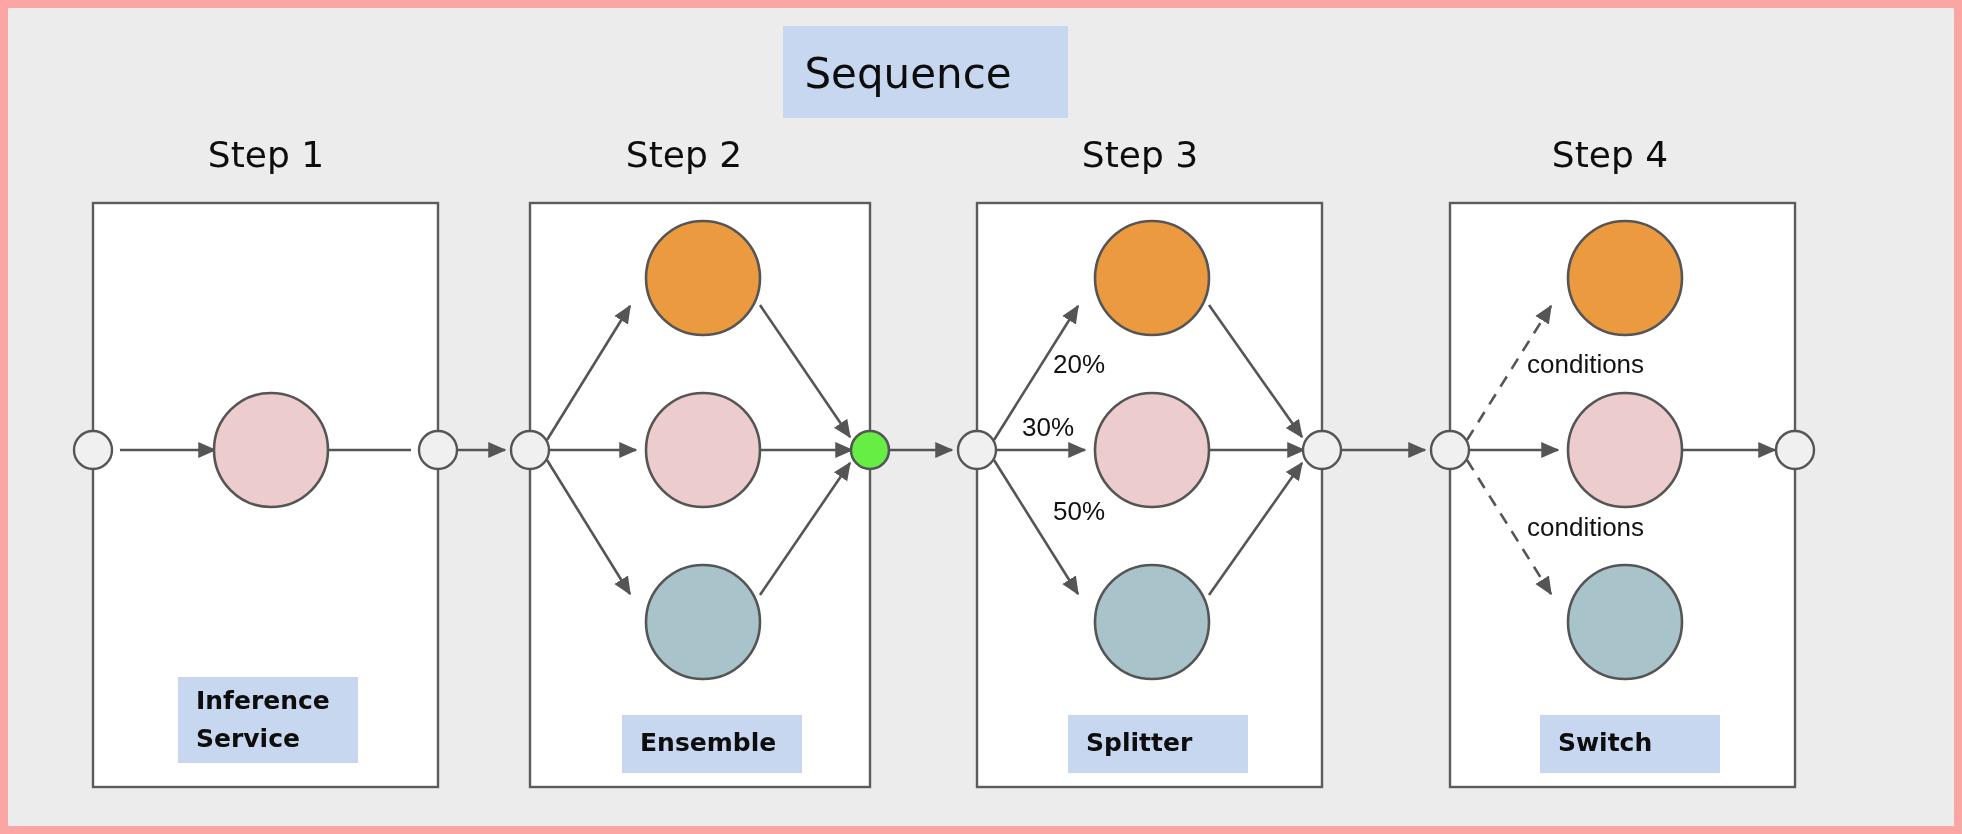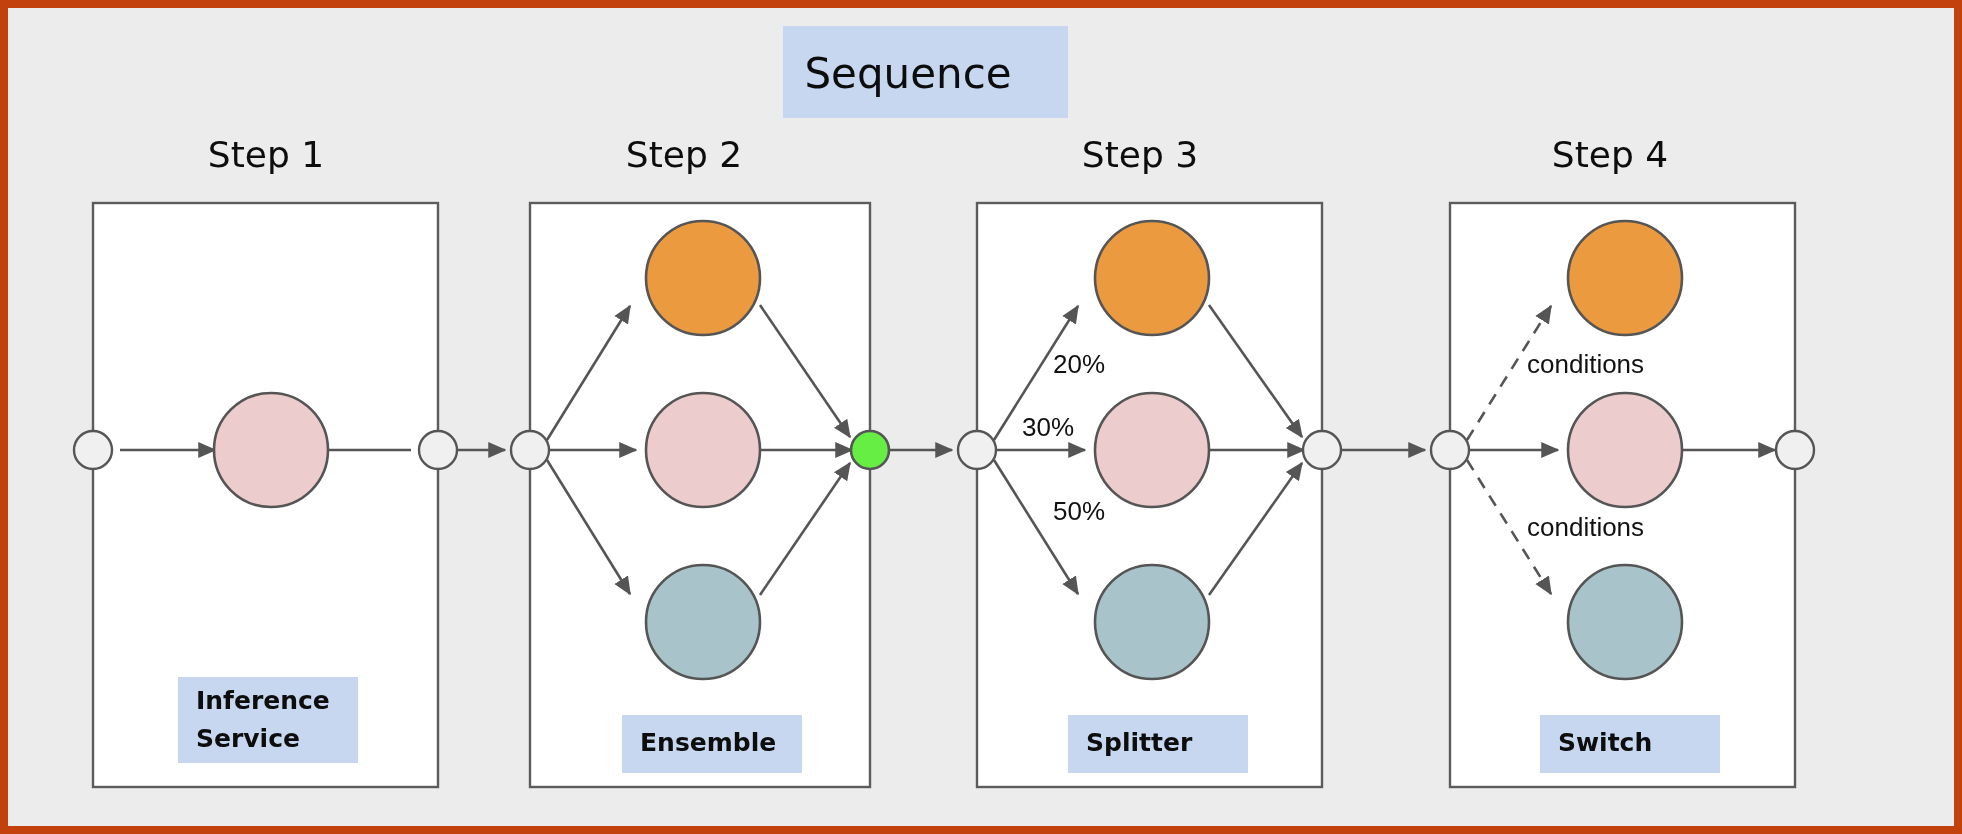--- a/index.html
+++ b/index.html
@@ -8,21 +8,21 @@
     background: #ffffff;
   }
   body {
     font-family: "DejaVu Sans", sans-serif;
   }
   #canvas {
     position: relative;
     width: 1962px;
     height: 834px;
     overflow: hidden;
-    background: #c2410c;
+    background: #fca5a5;
   }
   #diagram-svg {
     position: absolute;
     left: 0;
     top: 0;
     width: 1962px;
     height: 834px;
     display: block;
   }
   .panel-bg { fill: #ffffff; stroke: #5c5c5c; stroke-width: 2.4; }

